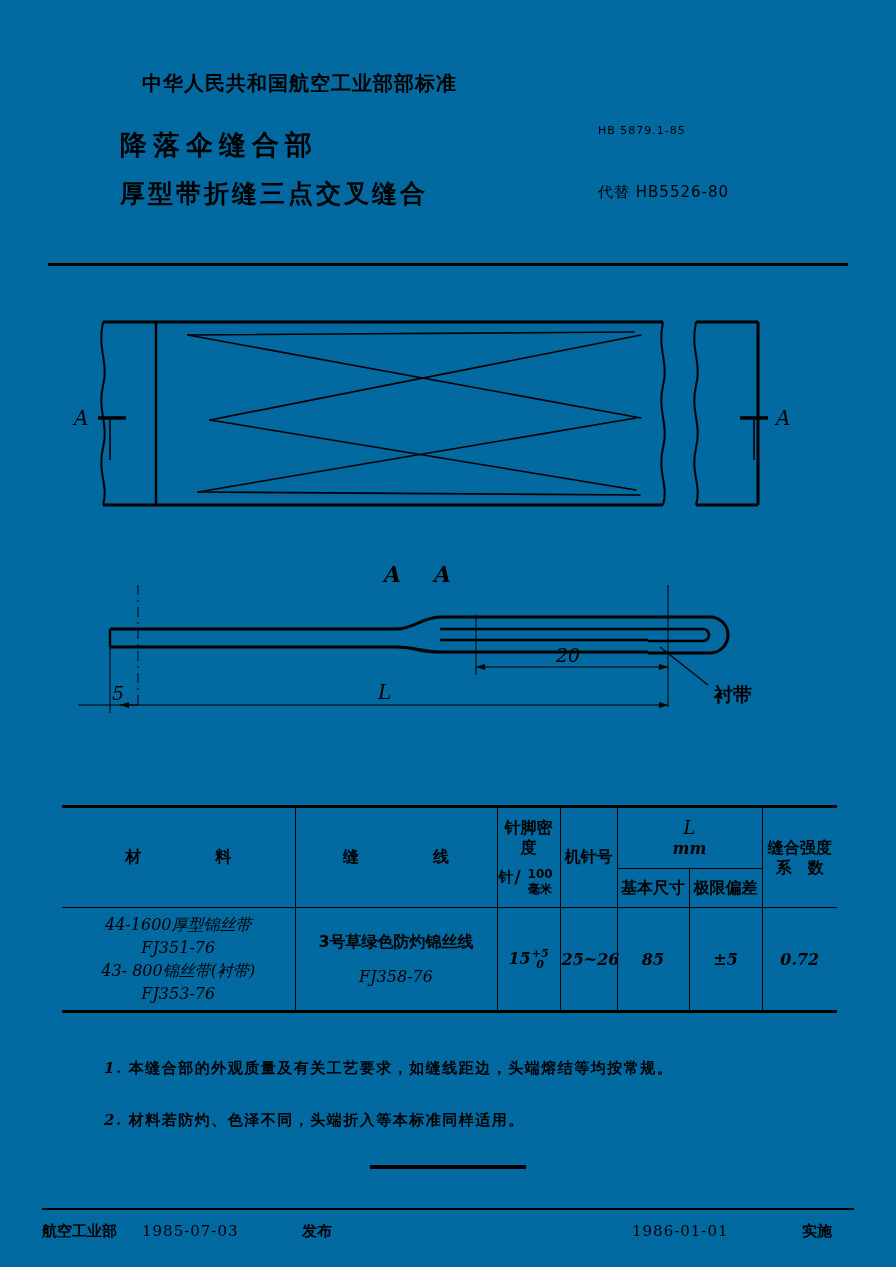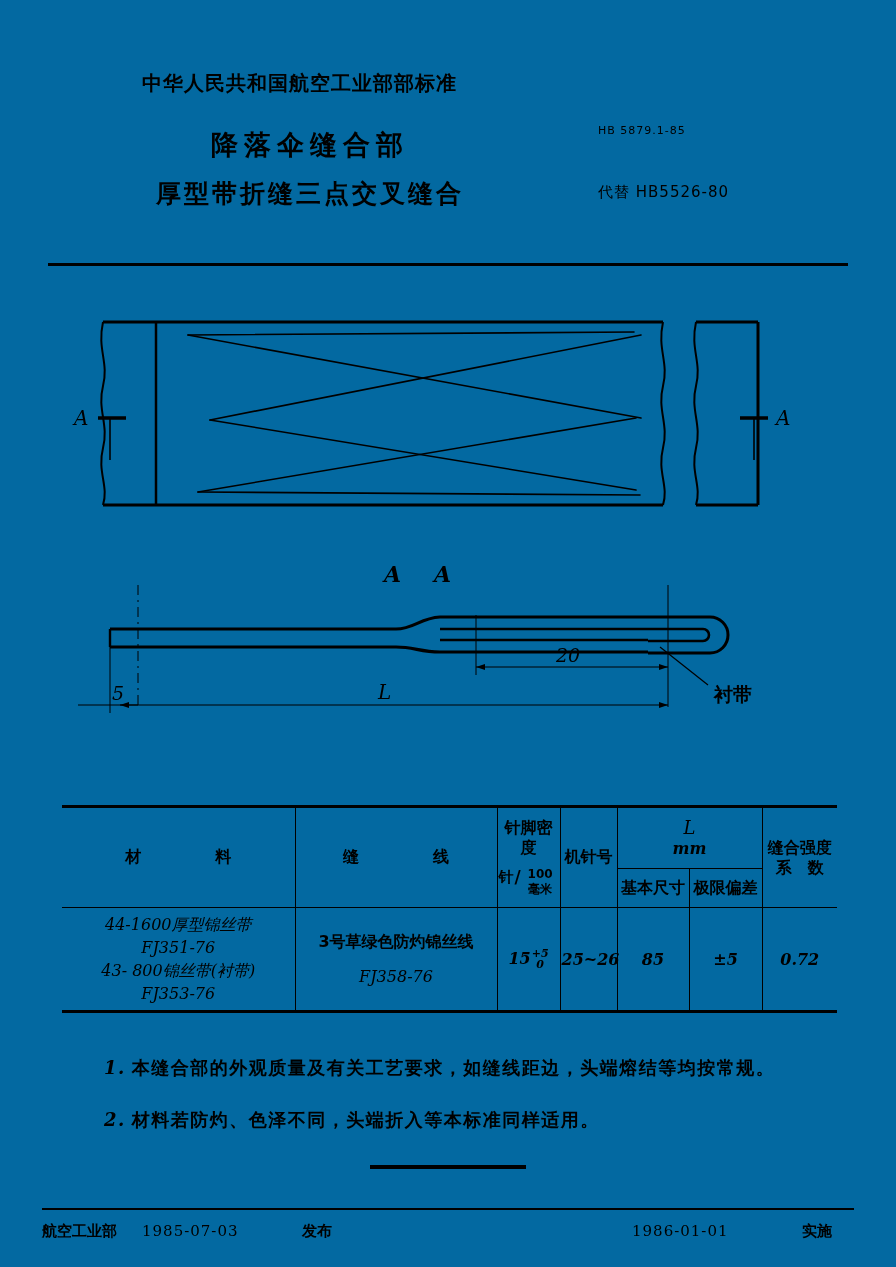--- a/index.html
+++ b/index.html
@@ -27,21 +27,20 @@
     font-size: 20px;
     font-weight: bold;
     letter-spacing: 1px;
     white-space: nowrap;
   }
   .title-block {
     position: absolute;
     left: 120px;
     top: 128px;
     width: 380px;
-    text-align: center;
   }
   .title-line1 {
     font-size: 27px;
     font-weight: bold;
     letter-spacing: 6px;
     line-height: 34px;
     white-space: nowrap;
   }
   .title-line2 {
     font-size: 25px;
@@ -187,21 +186,21 @@
   }
 
   
   .notes {
     position: absolute;
     left: 104px;
     top: 1053px;
     width: 760px;
   }
   .note {
-    font-size: 18px;
+    font-size: 15px;
     font-weight: bold;
     letter-spacing: 1.5px;
     line-height: 30px;
     margin-bottom: 22px;
     white-space: nowrap;
   }
   .note .idx {
     font-family: "DejaVu Serif", "Liberation Serif", serif;
     font-style: italic;
     margin-right: 6px;

